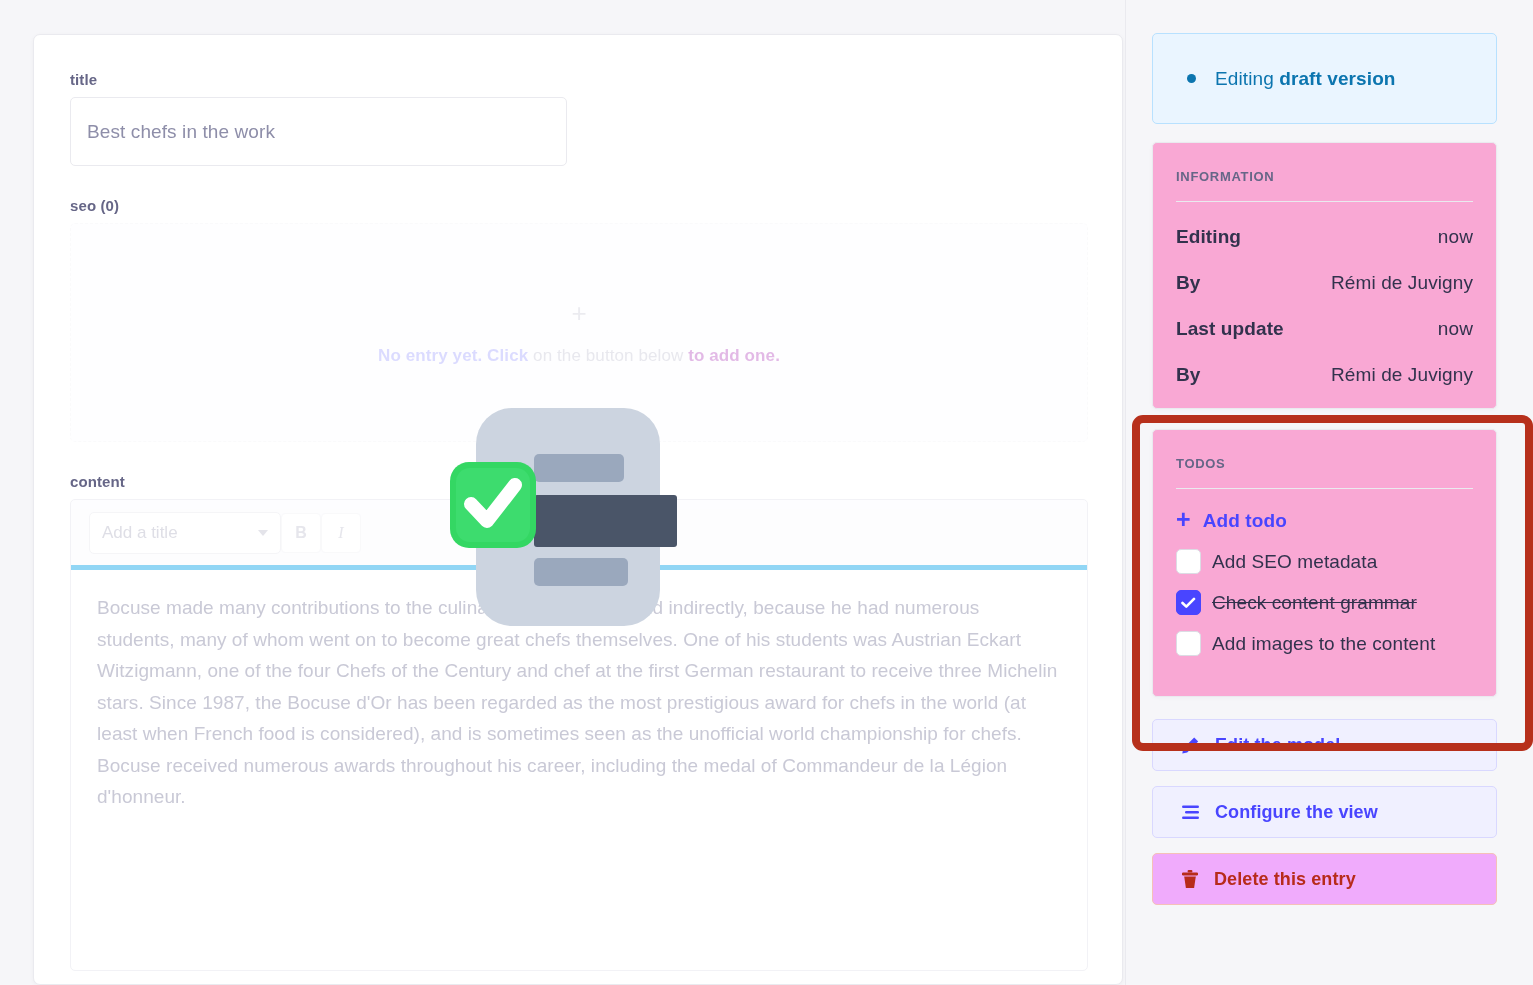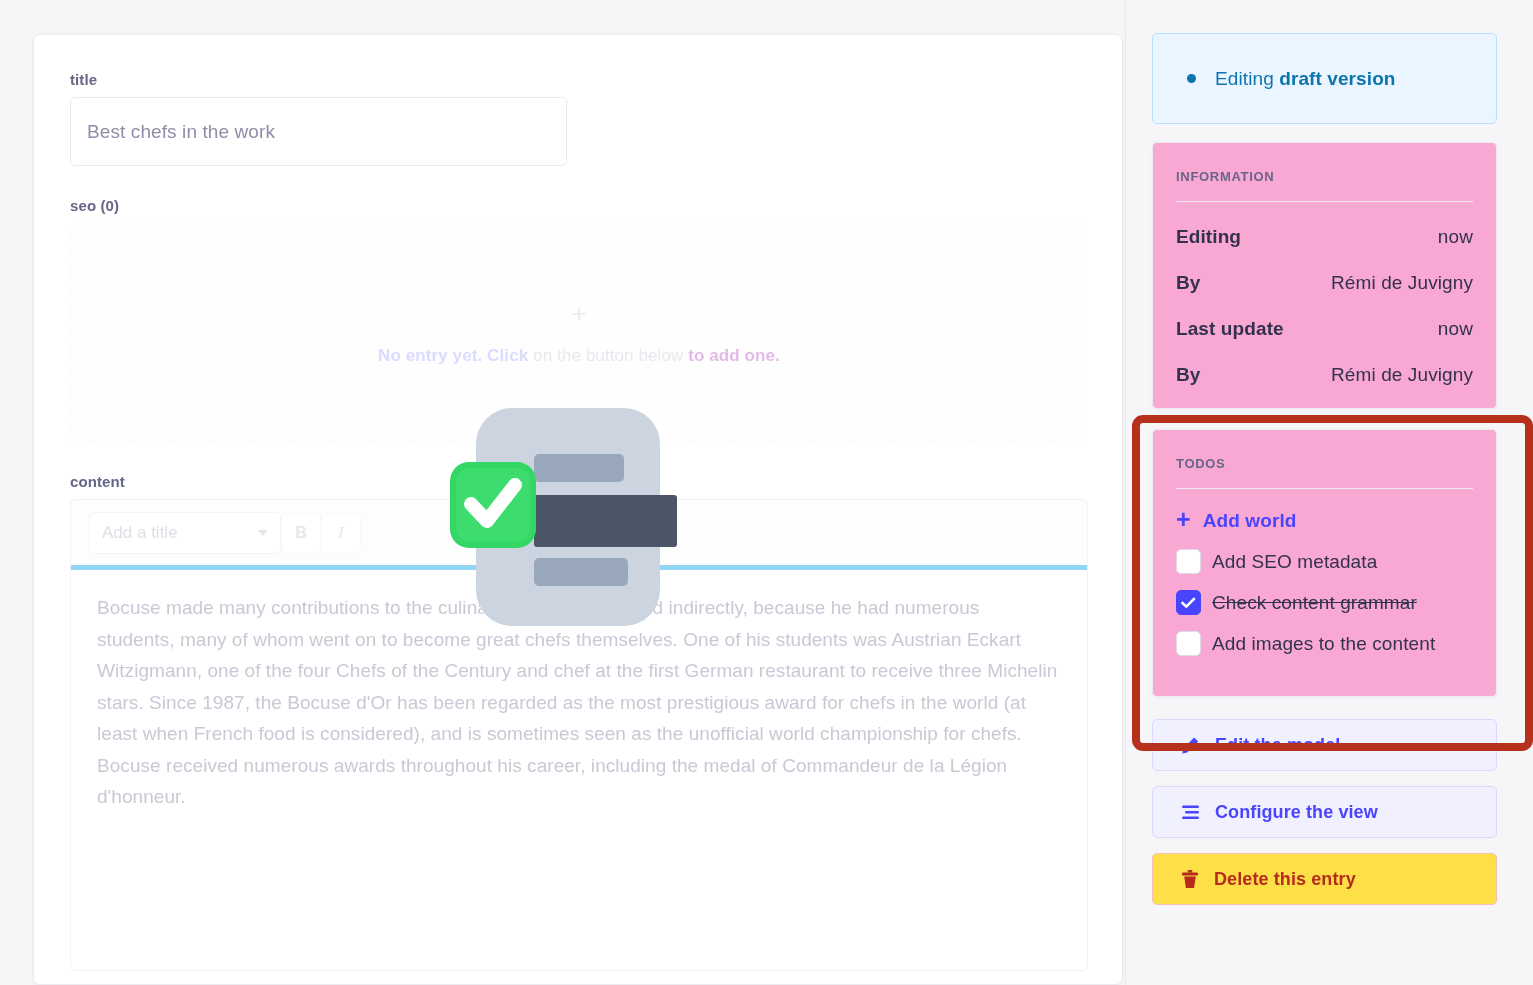--- a/index.html
+++ b/index.html
@@ -320,21 +320,21 @@
     font-weight: bold;
     letter-spacing: 0.1px;
     margin-top: 15px;
   }
   .action-btn.primary {
     background: #f0f0ff;
     border: 1px solid #d9d8ff;
     color: #4945ff;
   }
   .action-btn.danger {
-    background: #fde047;
+    background: #f0abfc;
     border: 1px solid #f5c0b8;
     color: #b72b1a;
   }
   .action-btn svg { flex: 0 0 auto; display: block; }
 </style>
 </head>
 <body>
 
 <div class="page">
 
@@ -432,21 +432,21 @@
       </div>
     </div>
 
     <div class="todos-highlight">
       <div class="panel todos-panel">
         <div class="panel-title">TODOS</div>
         <div class="panel-divider"></div>
 
         <div class="add-todo">
           <span class="plus">+</span>
-          <span>Add world</span>
+          <span>Add todo</span>
         </div>
 
         <div class="todo-row">
           <span class="cbox"></span>
           <span class="todo-label">Add SEO metadata</span>
         </div>
 
         <div class="todo-row">
           <span class="cbox checked">
             <svg width="15" height="12" viewBox="0 0 15 12">

